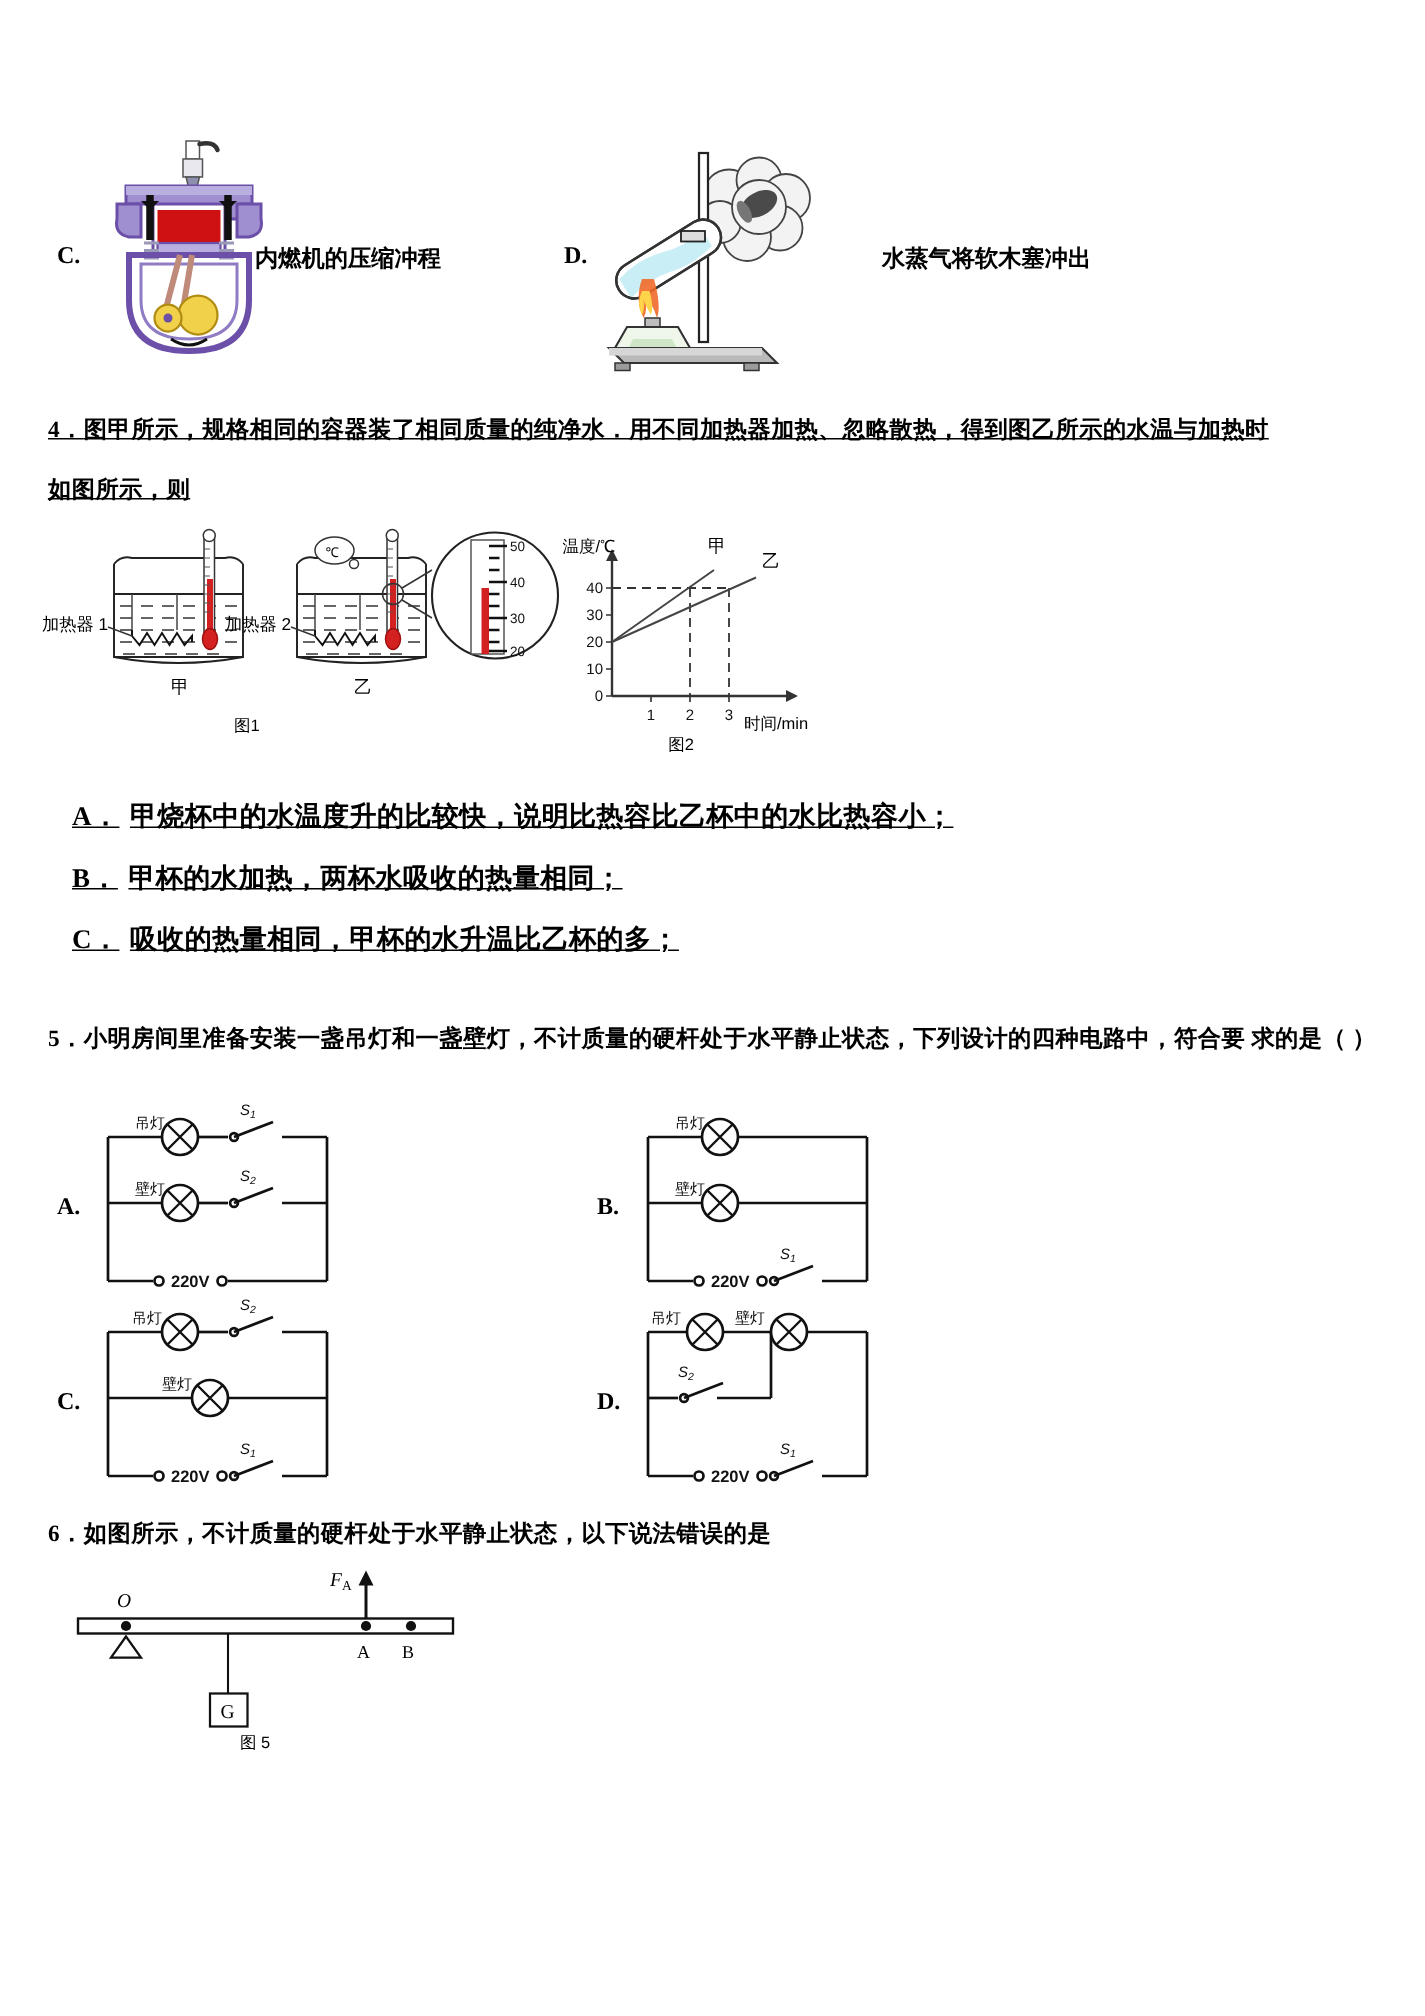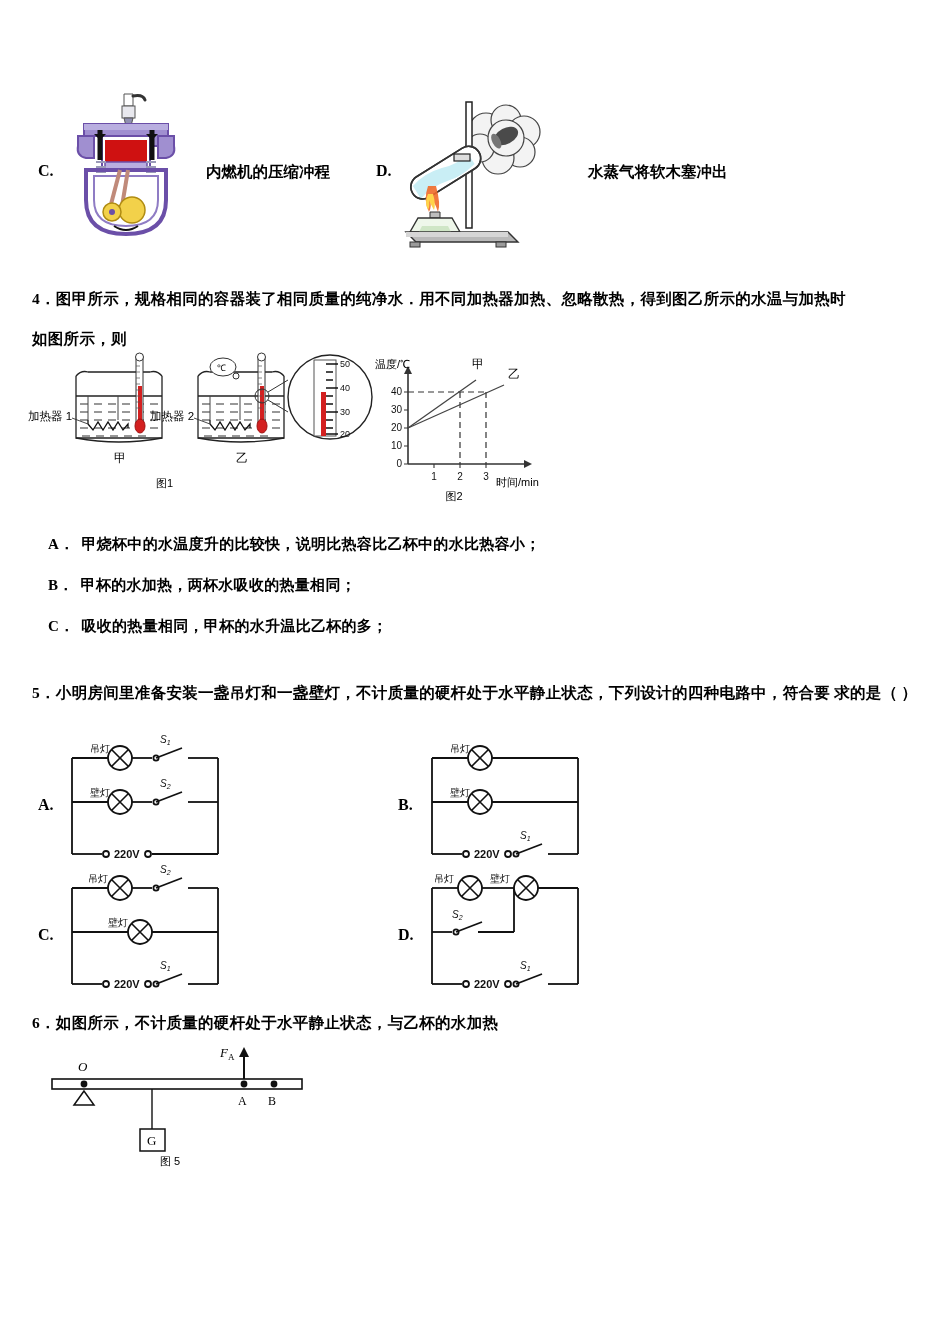--- a/index.html
+++ b/index.html
@@ -9,21 +9,21 @@
     color:#000;overflow:hidden;position:relative;
   }
   .page{position:relative;width:950px;height:1344px;}
 
   
   .qtext{
     font-size:15.5px;font-weight:bold;line-height:40px;
     letter-spacing:.3px;
   }
   .opt{
-    font-size:15px;font-weight:bold;line-height:41px;letter-spacing:.3px;
+    font-size:18px;font-weight:bold;line-height:41px;letter-spacing:.3px;text-decoration:underline;
   }
   .opt .lab{margin-right:7px;}
   sub{font-size:.68em;vertical-align:-.28em;}
   .ital{font-style:italic;}
 
   
   #top-options{position:absolute;left:0;top:84px;width:950px;height:190px;}
   .topopt-label{
     position:absolute;font-size:16px;font-weight:bold;
     font-family:"Liberation Serif",serif;
@@ -32,21 +32,21 @@
     position:absolute;font-size:15.5px;font-weight:bold;
     font-family:"Liberation Sans","DejaVu Sans",sans-serif;
   }
 
   
   #engine-figure{position:absolute;left:72px;top:6px;width:108px;height:158px;}
   
   #steam-figure{position:absolute;left:400px;top:6px;width:150px;height:158px;}
 
   
-  #q4-stem{position:absolute;left:32px;top:279px;width:890px;}
+  #q4-stem{position:absolute;left:32px;top:267px;width:890px;text-decoration:underline;}
   #q4-stem .l2{display:block;}
   #q4-figure{position:absolute;left:30px;top:352px;width:530px;height:152px;}
   #q4-options{position:absolute;left:48px;top:524px;width:880px;}
 
   
   #q5-stem{position:absolute;left:32px;top:673px;width:890px;}
   #q5-circuits{position:absolute;left:30px;top:744px;width:650px;height:260px;}
   .circ-label{
     position:absolute;font-size:16px;font-weight:bold;
     font-family:"Liberation Serif",serif;
@@ -104,21 +104,21 @@
         <path d="M48 80 L38 118" stroke="#c08a7a" stroke-width="4"></path>
         <path d="M56 80 L50 116" stroke="#c08a7a" stroke-width="4"></path>
 
         <circle cx="60" cy="120" r="13" fill="#f2d14a" stroke="#b08c12" stroke-width="1.5"></circle>
         <circle cx="40" cy="122" r="9" fill="#f2d14a" stroke="#b08c12" stroke-width="1.5"></circle>
         <circle cx="40" cy="122" r="3" fill="#6b4fa8"></circle>
         <path d="M42 136 q12 8 24 0" fill="none" stroke="#111" stroke-width="2"></path>
       </svg>
     </div>
 
-    <span class="topopt-cap" style="left:170px;top:78px;margin-left:36px;">内燃机的压缩冲程</span>
+    <span class="topopt-cap" style="left:170px;top:78px;">内燃机的压缩冲程</span>
 
     <span class="topopt-label" style="left:376px;top:78px;">D.</span>
 
     <div id="steam-figure">
       <svg width="150" height="158" viewBox="0 0 150 158">
 
         <g fill="#f3f3f3" stroke="#444" stroke-width="1.2">
           <circle cx="86" cy="40" r="17"></circle>
           <circle cx="106" cy="30" r="15"></circle>
           <circle cx="124" cy="42" r="16"></circle>
@@ -447,21 +447,21 @@
         <text x="44" y="8">吊灯</text>
         <text x="100" y="8">壁灯</text>
         <text x="62" y="44" font-size="10" font-style="italic">S<tspan font-size="7" dy="2">2</tspan></text>
         <text x="130" y="95" font-size="10" font-style="italic">S<tspan font-size="7" dy="2">1</tspan></text>
         <text x="84" y="114" font-size="11" font-weight="bold">220V</text>
       </g>
     </svg>
   </div>
 
   <div id="q6-stem" class="qtext">
-    <span>6．</span><span>如图所示，不计质量的硬杆处于水平静止状态，与乙杯的水加热</span>
+    <span>6．</span><span>如图所示，不计质量的硬杆处于水平静止状态，以下说法错误的是</span>
   </div>
 
   <div id="q6-figure">
     <svg width="300" height="125" viewBox="0 0 300 125" font-family="'Liberation Serif','DejaVu Serif',serif">
 
       <rect x="10" y="36" width="250" height="10" fill="#fff" stroke="#111" stroke-width="1.6"></rect>
 
       <circle cx="42" cy="41" r="3.4" fill="#111"></circle>
       <text x="36" y="28" font-size="13" font-style="italic">O</text>
 

